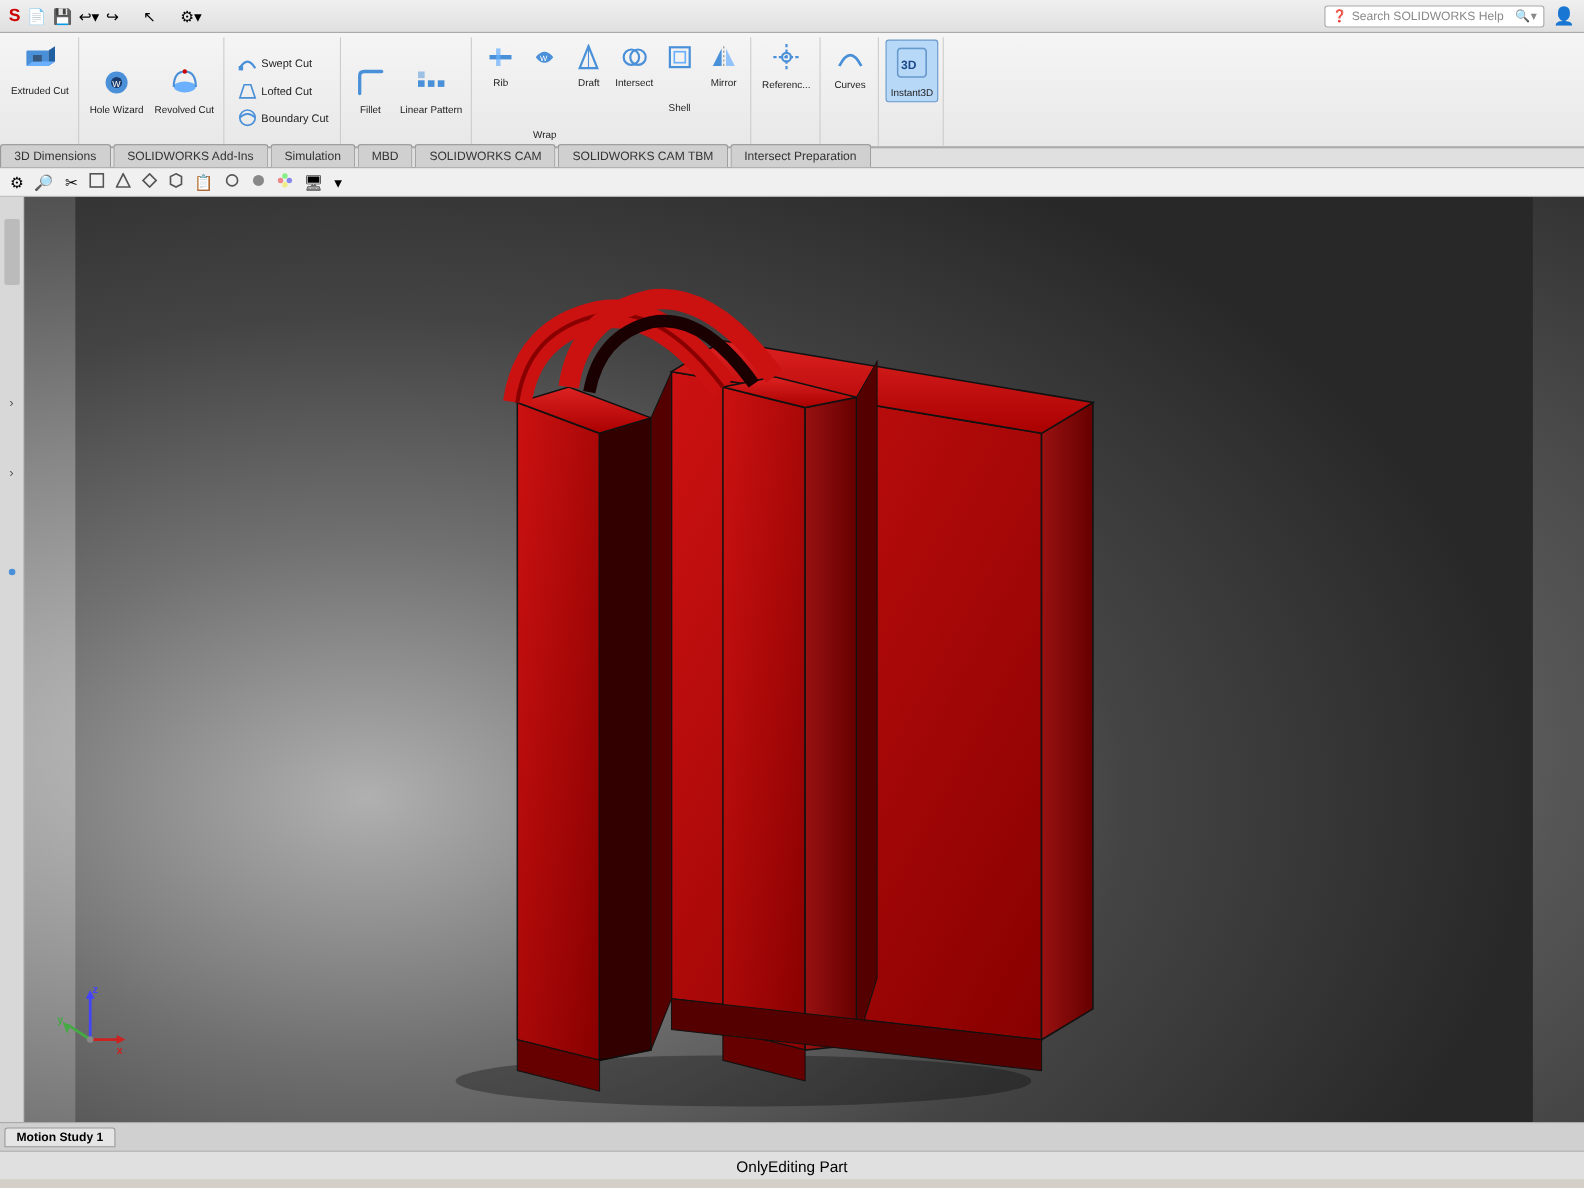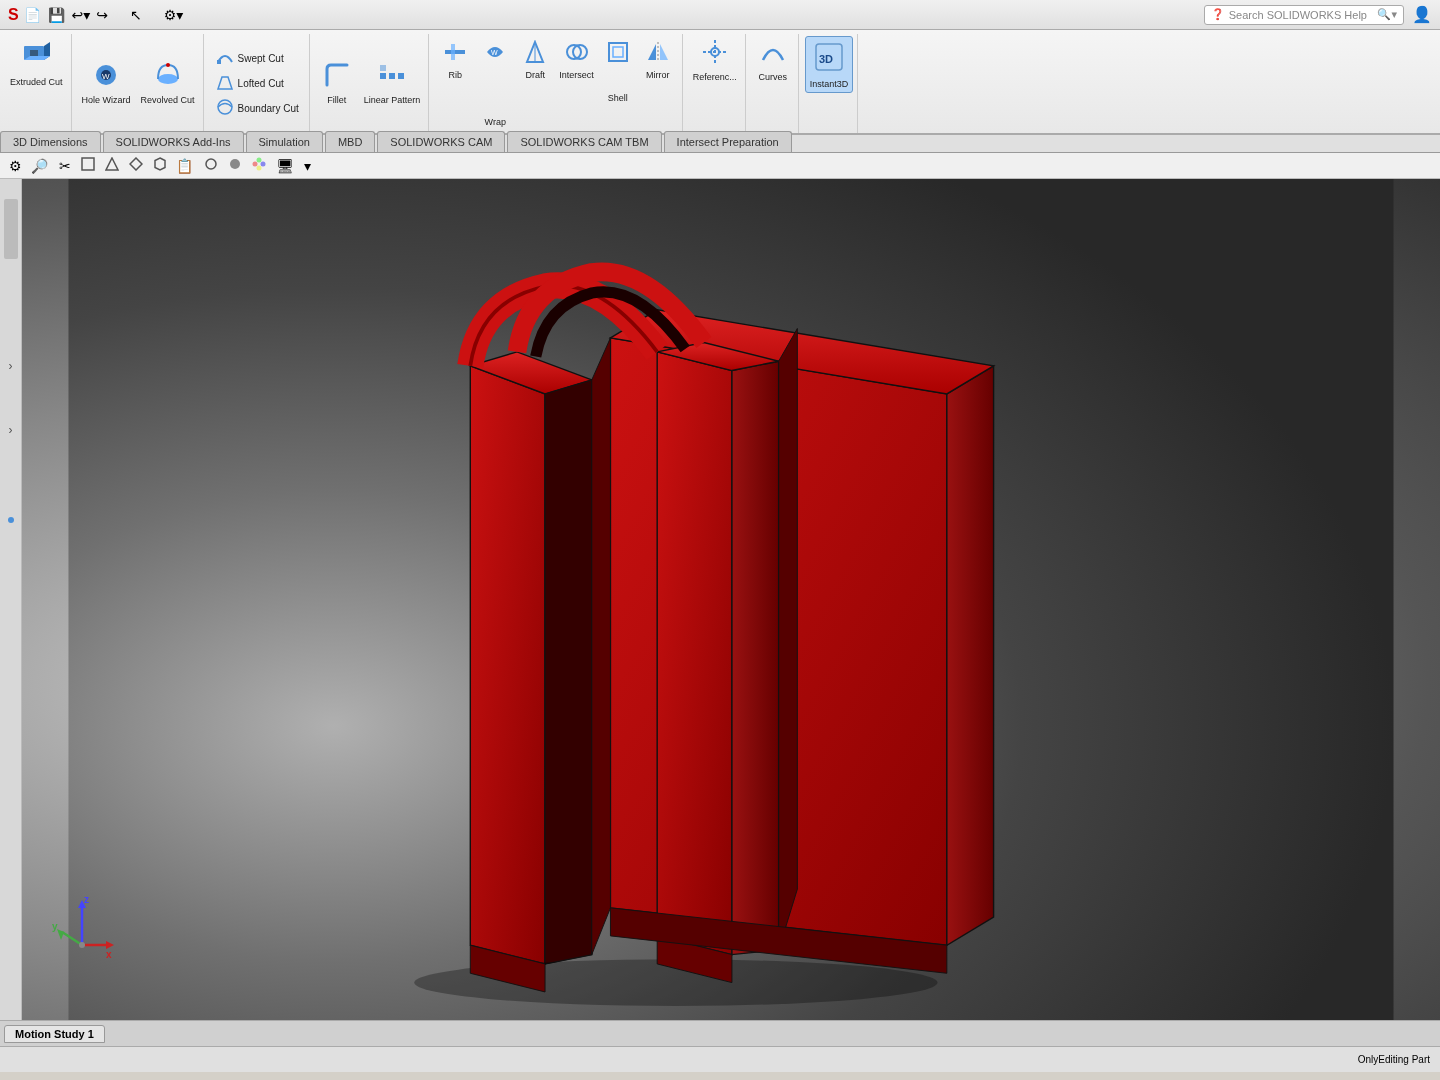--- a/index.html
+++ b/index.html
@@ -147,23 +147,23 @@
       height: 70px;
     }
 
     
     #statusbar {
       height: 26px;
       background: #e0e0e0;
       border-top: 1px solid #aaa;
       display: flex;
       align-items: center;
-      justify-content: flex-end;
+      justify-content: center;
       padding: 0 10px;
-      font-size: 10px;
+      font-size: 14px;
     }
     #tab-bottom {
       height: 26px;
       background: #d0d0d0;
       border-top: 1px solid #aaa;
       display: flex;
       align-items: center;
       padding: 0 4px;
       gap: 2px;
     }

